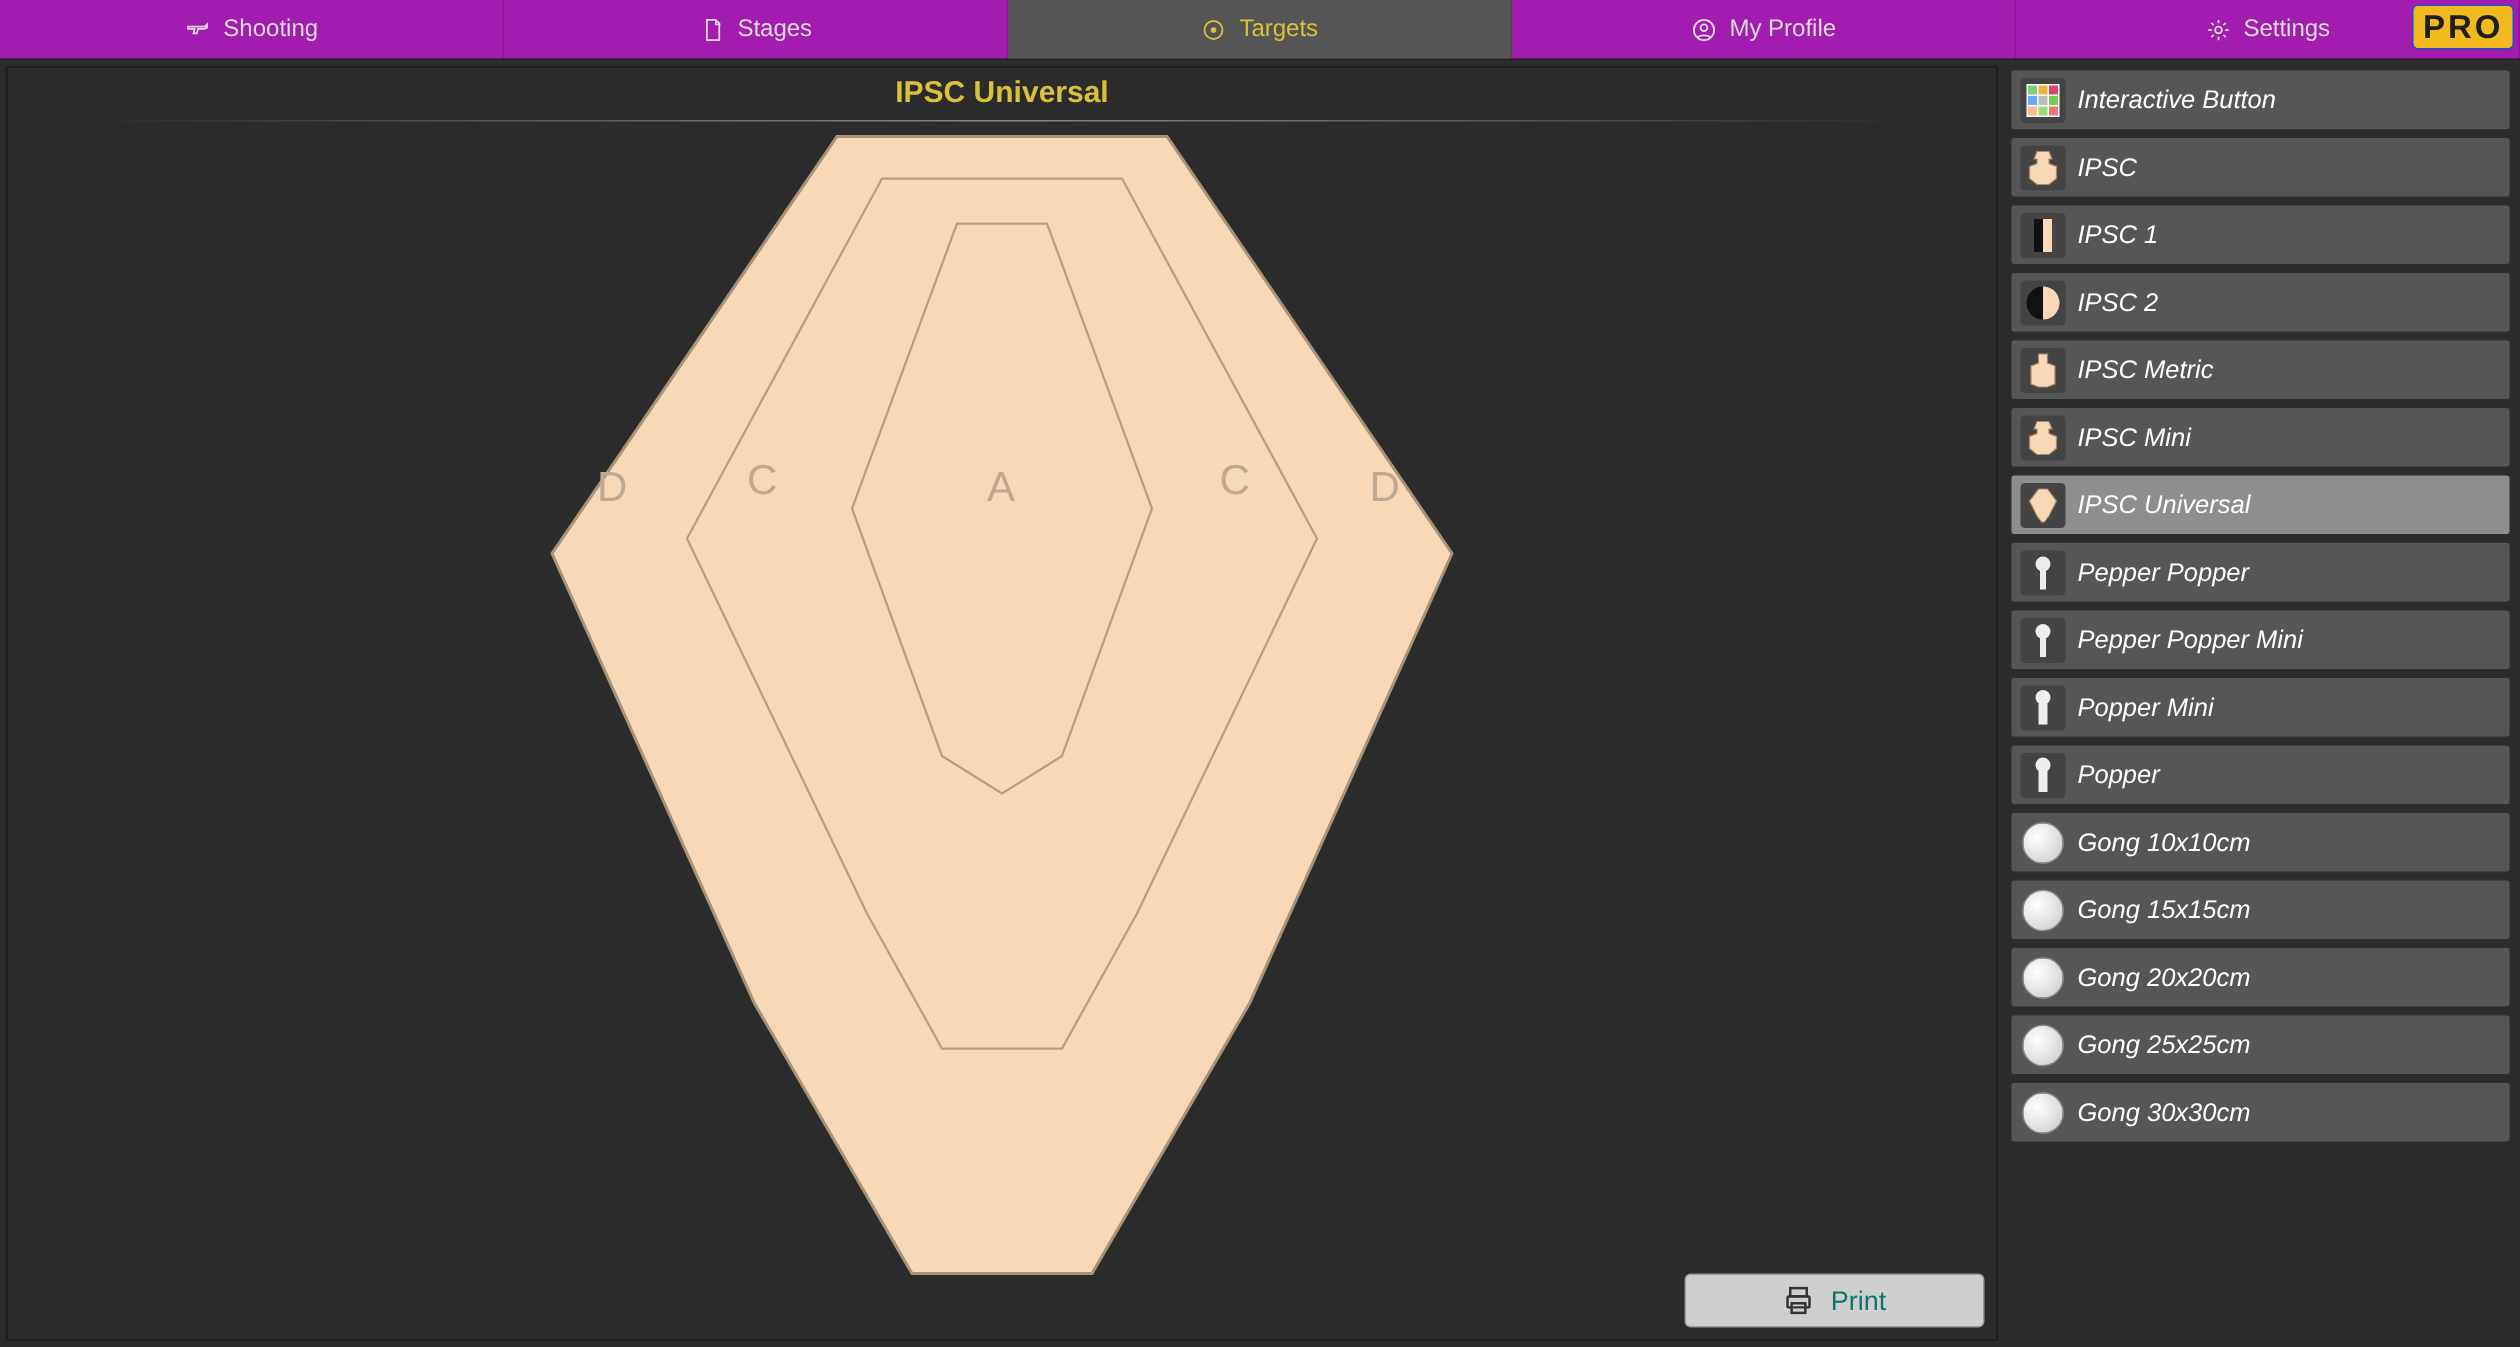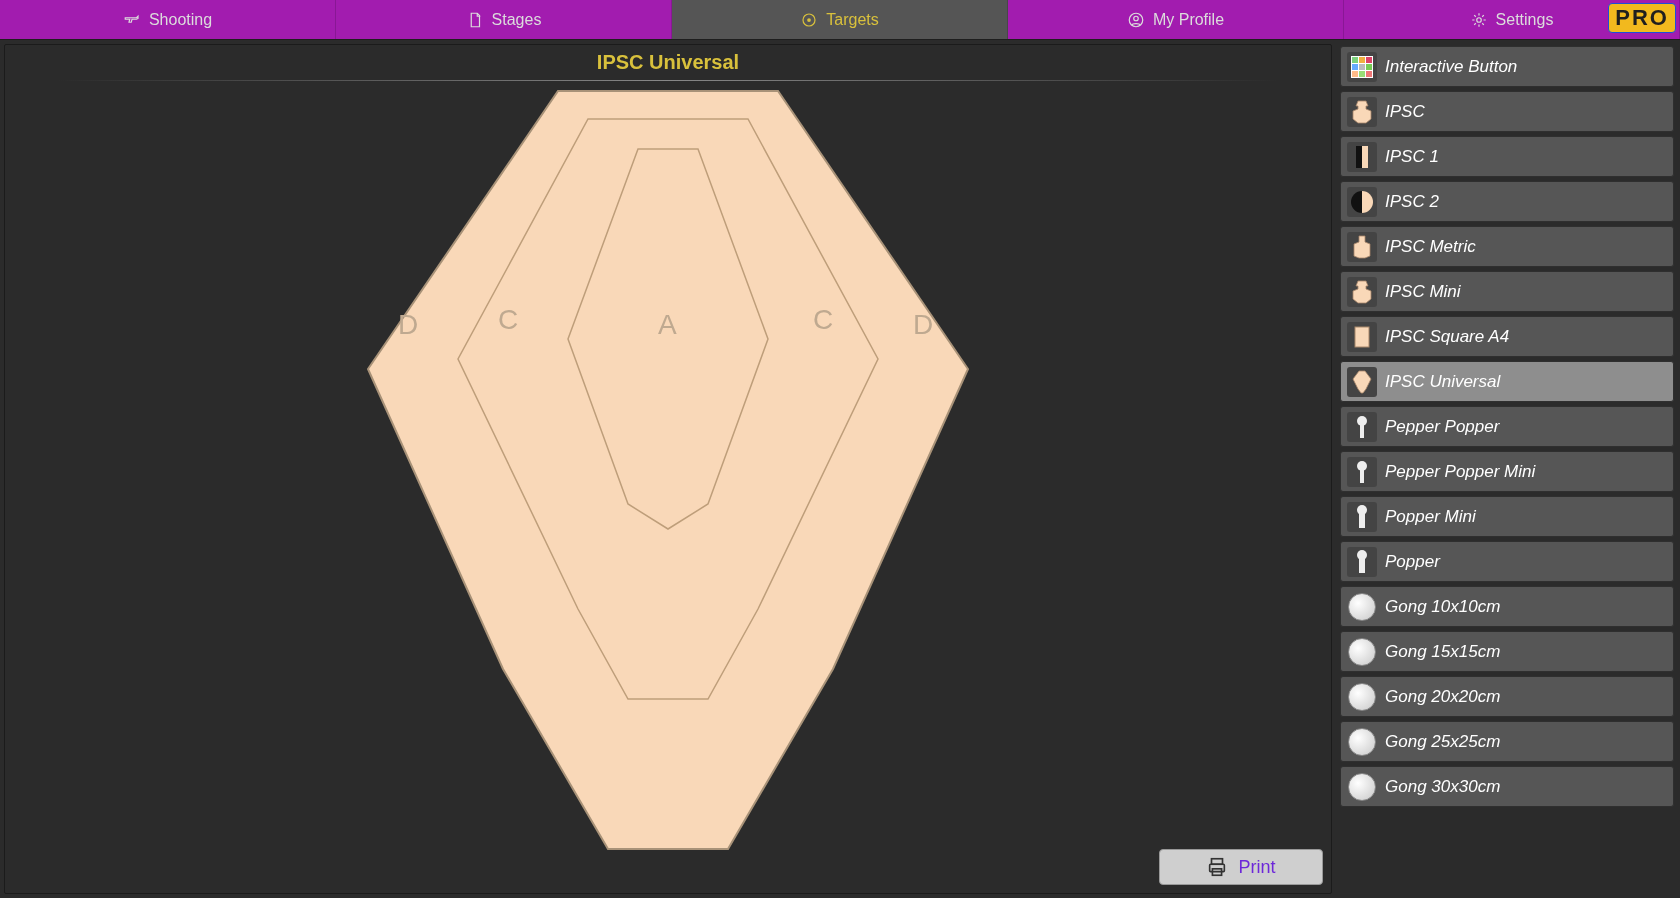--- a/index.html
+++ b/index.html
@@ -80,24 +80,24 @@
   }
   .target-svg{
     margin-top:8px;
     width:620px;height:770px;
     display:block;
   }
 
   
   .print-btn{
     position:absolute;right:8px;bottom:8px;
-    width:164px;height:36px;
+    width:200px;height:36px;
     background:#cfcfcf;border:1px solid #999;border-radius:4px;
     display:flex;align-items:center;justify-content:center;gap:10px;
-    color:#6d28d9;font-size:18px;font-weight:500;cursor:pointer;
+    color:#0f766e;font-size:18px;font-weight:500;cursor:pointer;
   }
   .print-btn svg{width:22px;height:22px;stroke:#333;fill:none;stroke-width:1.8;}
 
   
   .sidebar{
     width:336px;
     display:flex;flex-direction:column;gap:4px;
     padding:2px 2px 2px 0;
     overflow-y:auto;
     font-style:italic;
@@ -263,28 +263,20 @@
         <span>IPSC Metric</span>
       </div>
       <div class="side-item">
         <div class="thumb">
           <svg viewBox="0 0 26 26">
             <polygon points="9,2 17,2 19,7 17,7 17,10 22,12 22,20 17,24 9,24 4,20 4,12 9,10 9,7 7,7" fill="#f9d8b8" stroke="#a8876a" stroke-width="0.8"></polygon>
           </svg>
         </div>
         <span>IPSC Mini</span>
       </div>
-      <div class="side-item">
-        <div class="thumb">
-          <svg viewBox="0 0 26 26">
-            <rect x="6" y="3" width="14" height="20" fill="#f9d8b8" stroke="#a8876a"></rect>
-          </svg>
-        </div>
-        <span>IPSC Square A4</span>
-      </div>
       <div class="side-item selected">
         <div class="thumb">
           <svg viewBox="0 0 26 26">
             <polygon points="10,2 16,2 22,10 17,20 14,24 12,24 9,20 4,10" fill="#f9d8b8" stroke="#a8876a" stroke-width="0.8"></polygon>
           </svg>
         </div>
         <span>IPSC Universal</span>
       </div>
       <div class="side-item">
         <div class="thumb">

